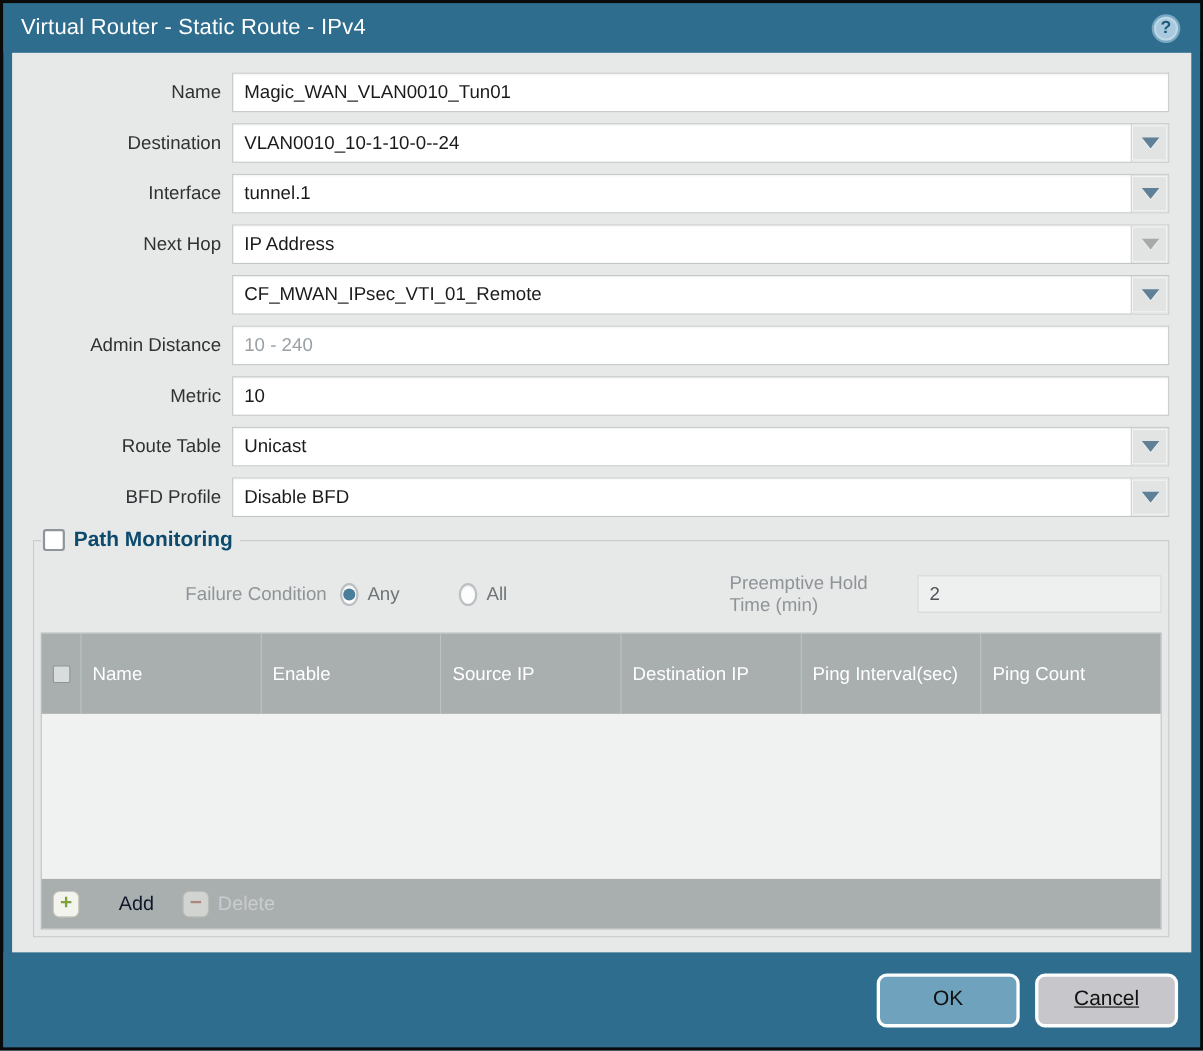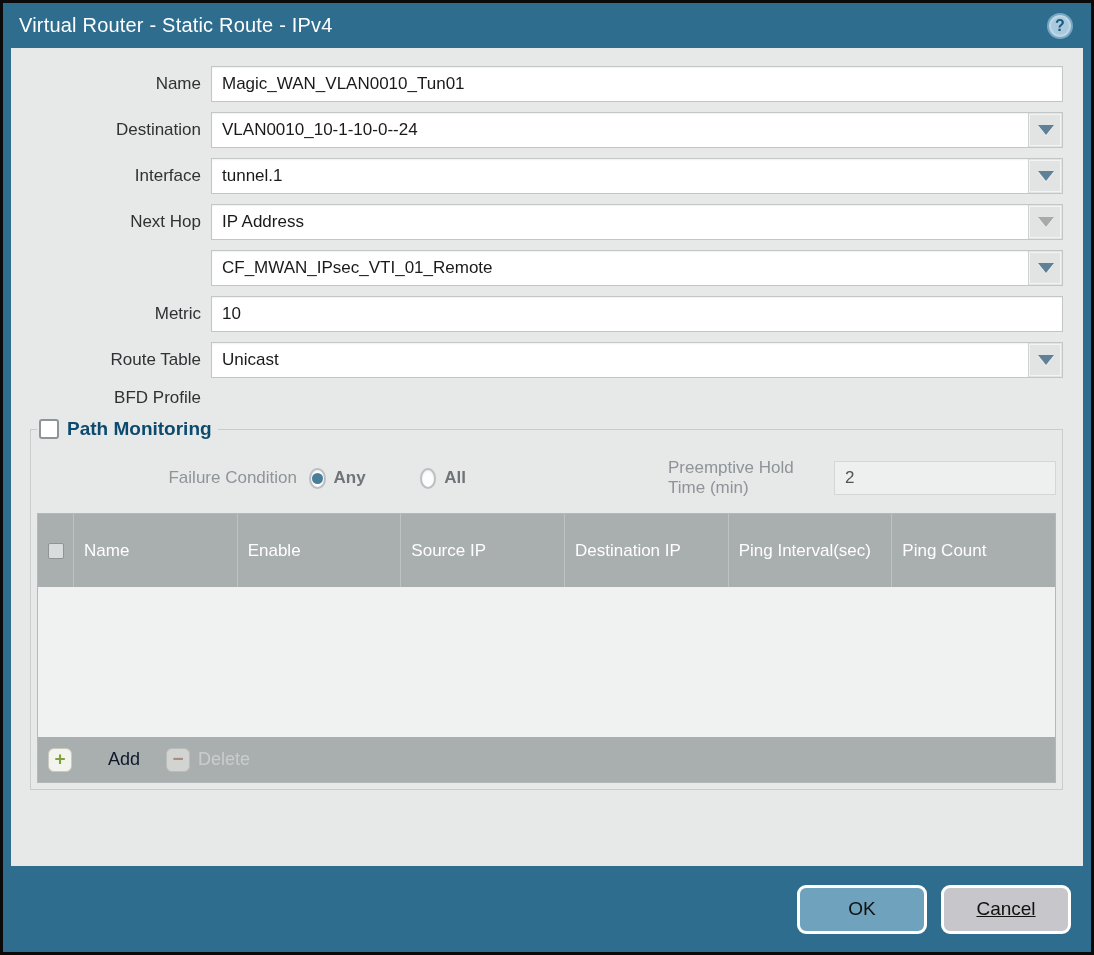--- a/index.html
+++ b/index.html
@@ -105,21 +105,21 @@
   .fcLbl { flex:0 0 272px; text-align:right; padding-right:12px; }
   .radio {
     width:21px; height:21px; border-radius:50%;
     background:#fdfdfd; border:2px solid #b9bfc2;
     display:inline-flex; align-items:center; justify-content:center;
     margin-right:8px; cursor:pointer;
     box-shadow:inset 0 1px 2px rgba(0,0,0,.08);
   }
   .radio .dot { width:11px; height:11px; border-radius:50%; background:transparent; }
   .radio.checked .dot { background:#4a7d99; }
-  .radioLbl { color:#6e7478; font-size:17px; margin-right:54px; cursor:pointer;font-weight:bold; }
+  .radioLbl { color:#6e7478; font-size:17px; margin-right:54px; cursor:pointer; }
   .preemptLbl { margin-left:148px; padding-right:10px; }
   .preemptInput {
     width:222px; height:34px;
     background:#eef0f0; border:1px solid #d4d7d8;
     font-family:"Liberation Sans", sans-serif;
     font-size:17px; color:#4f5356; padding:0 10px;
   }
   
   .pmTable {
     margin:17px 0 0 0;
@@ -235,40 +235,52 @@
     <div class="formRow">
       <label class="lbl"></label>
       <div class="fieldWrap">
         <input value="CF_MWAN_IPsec_VTI_01_Remote" style="">
         <button class="ddBtn">
           <span class="tri"></span>
         </button>
       </div>
     </div>
 
+    <div class="formRow">
+      <label class="lbl">Admin Distance</label>
+      <div class="fieldWrap">
+        <input placeholder="10 - 240" style="">
+      </div>
+    </div>
 
     <div class="formRow">
       <label class="lbl">Metric</label>
       <div class="fieldWrap">
         <input value="10" style="">
       </div>
     </div>
 
     <div class="formRow">
       <label class="lbl">Route Table</label>
       <div class="fieldWrap">
         <input value="Unicast" style="">
         <button class="ddBtn">
           <span class="tri"></span>
         </button>
       </div>
     </div>
 
     <div class="formRow">
       <label class="lbl">BFD Profile</label>
+      <div class="fieldWrap">
+        <input value="Disable BFD" style="">
+        <button class="ddBtn">
+          <span class="tri"></span>
+        </button>
+      </div>
     </div>
 
     <fieldset class="pm">
       <legend>
         <span class="cbBox"></span>
         <span class="pmTitle">Path Monitoring</span>
       </legend>
 
       <div class="fcRow">
         <span class="disLbl fcLbl">Failure Condition</span>

